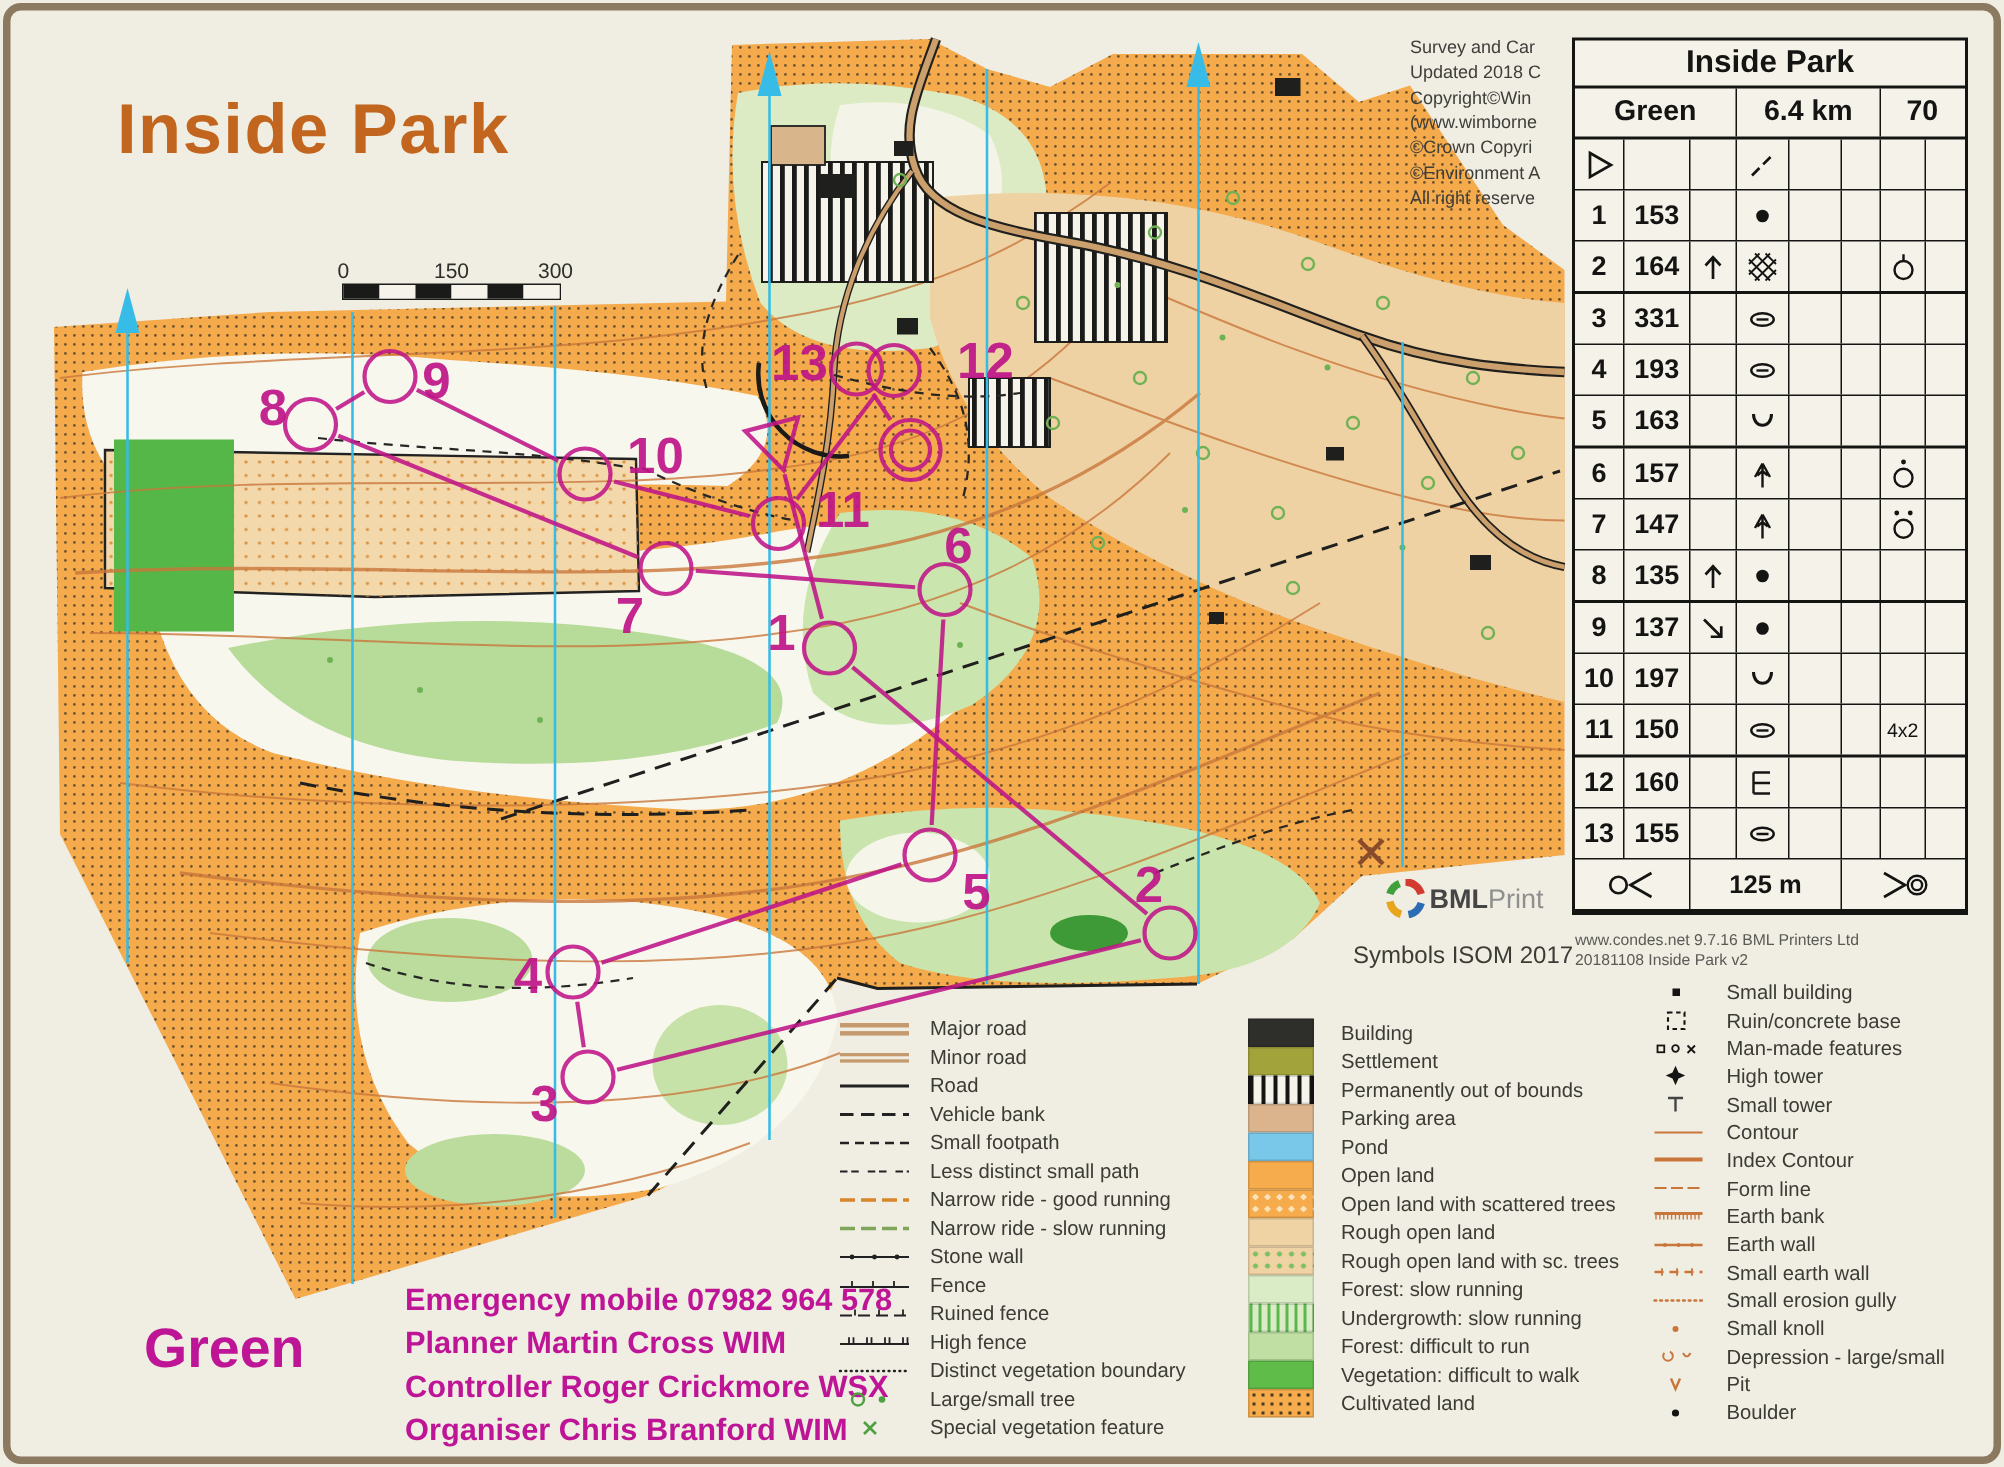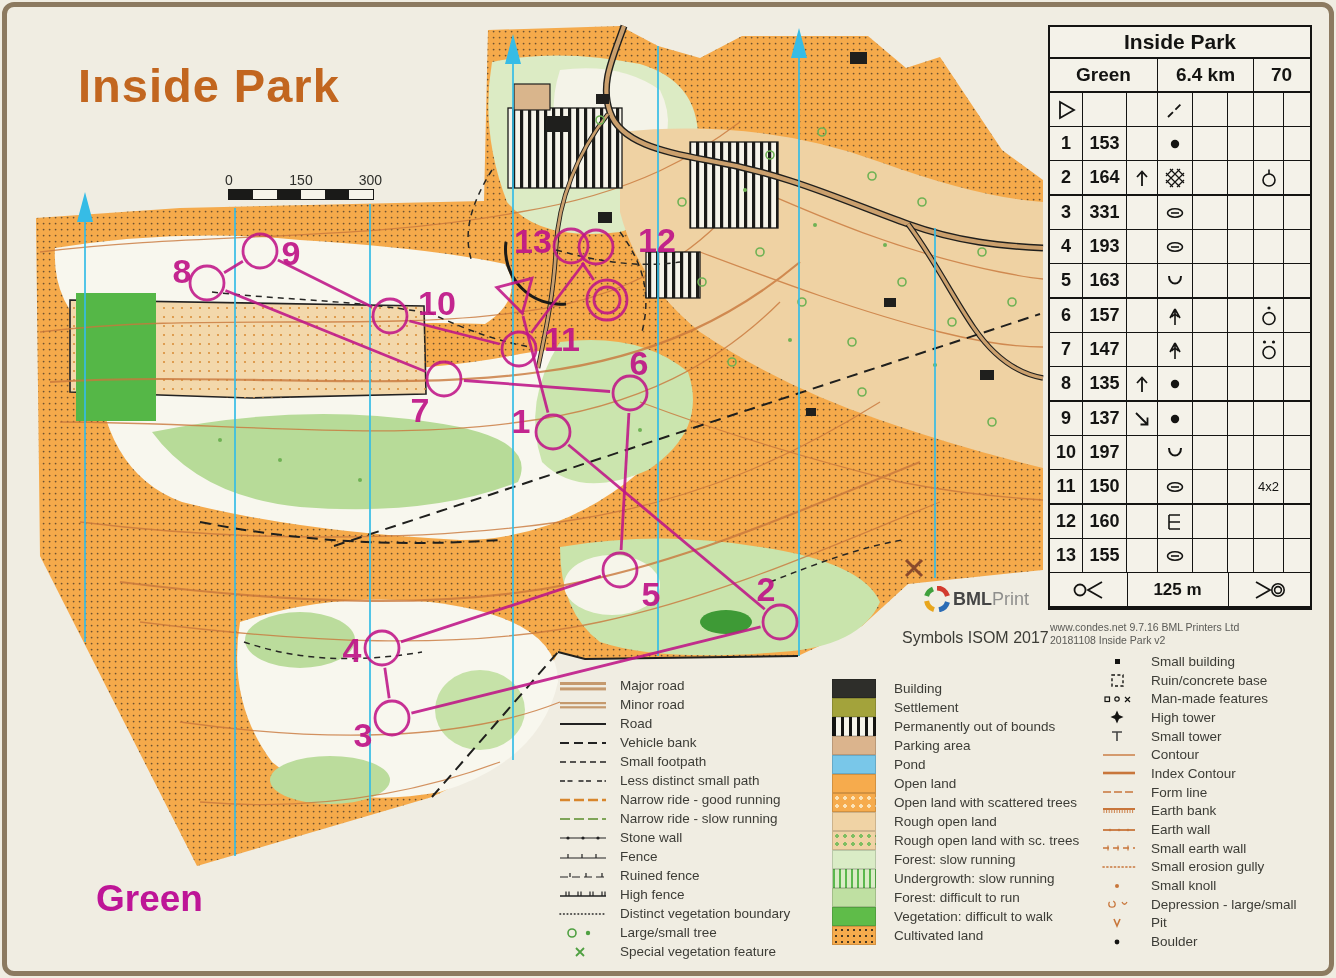--- a/index.html
+++ b/index.html
@@ -28,21 +28,21 @@
   .crow.thk{border-bottom-width:2.5px;}
   .cc{display:flex;align-items:center;justify-content:center;border-right:1.2px solid #141412;
       box-sizing:border-box;height:33px;font-weight:bold;font-size:18px;}
   .cc:last-child{border-right:none;}
   .card-title{height:30px;font-size:21px;font-weight:bold;display:flex;align-items:center;
               justify-content:center;border-bottom:2.2px solid #141412;}
   .course-row{display:flex;border-bottom:2.2px solid #141412;}
   .course-row div{height:32px;display:flex;align-items:center;justify-content:center;
                   font-weight:bold;font-size:19px;border-right:1.2px solid #141412;box-sizing:border-box;}
   .course-row div:last-child{border-right:none;}
-  .cfoot{display:flex;border-top:1.3px solid #141412;border-bottom:2.2px solid #141412;justify-content:center;}
+  .cfoot{display:flex;border-top:1.3px solid #141412;border-bottom:2.2px solid #141412;}
   .cfoot div{height:33px;display:flex;align-items:center;justify-content:center;font-weight:bold;
              font-size:17px;border-right:1.2px solid #141412;box-sizing:border-box;}
   .cfoot div:last-child{border-right:none;}
   .closing{height:32px;display:flex;align-items:center;justify-content:center;font-weight:bold;font-size:21px;}
   .g-note{font-size:13px;font-weight:normal;}
   
   .legend-col{z-index:5;color:#3C3C36;font-size:13.5px;}
   .lrow{display:flex;align-items:center;}
   .lsym{flex:0 0 56px;display:flex;align-items:center;}
   .lsym3{flex:0 0 52px;display:flex;align-items:center;justify-content:center;}
@@ -279,20 +279,29 @@
     <div class="bar" id="scale-segs">
         <div style="background:#1A1A18"></div>
         <div style="background:#F6F4EA"></div>
         <div style="background:#1A1A18"></div>
         <div style="background:#F6F4EA"></div>
         <div style="background:#1A1A18"></div>
         <div style="background:#F6F4EA"></div>
       </div>
   </div>
 
+  <div class="abs copyright" id="copyright">
+      <div>Survey and Car</div>
+      <div>Updated 2018 C</div>
+      <div>Copyright©Win</div>
+      <div>(www.wimborne</div>
+      <div>©Crown Copyri</div>
+      <div>©Environment A</div>
+      <div>All right reserve</div>
+    </div>
 
   <div class="abs card">
     <div class="card-title">Inside Park</div>
     <div class="course-row">
       <div style="width:108px">Green</div>
       <div style="width:96px">6.4 km</div>
       <div style="width:55px">70</div>
     </div>
     <div id="card-rows">
         <div class="crow ">
@@ -557,20 +566,26 @@
     </svg>
     <div class="txt"><b>BML</b><span>Print</span></div>
   </div>
   <div class="abs symbols-note">Symbols ISOM 2017</div>
   <div class="abs smallprint" id="smallprint">
       <div>www.condes.net 9.7.16 BML Printers Ltd</div>
       <div>20181108 Inside Park v2</div>
     </div>
 
   <div class="abs green-label">Green</div>
+  <div class="abs credits">
+    <div>Emergency mobile  07982 964 578</div>
+    <div>Planner Martin Cross WIM</div>
+    <div>Controller Roger Crickmore WSX</div>
+    <div>Organiser Chris Branford WIM</div>
+  </div>
 
   <div class="abs legend-col" id="legend-lines" style="left:558px;top:676px">
       <div class="lrow" style="height:19px">
         <span class="lsym">
           <svg width="52" height="14" viewBox="0 0 52 14">
             <rect x="2" y="3" width="46" height="3" fill="#C59A6E"></rect>
             <rect x="2" y="8.4" width="46" height="3" fill="#C59A6E"></rect>
           </svg>
         </span>
         <span class="llabel">Major road</span>

